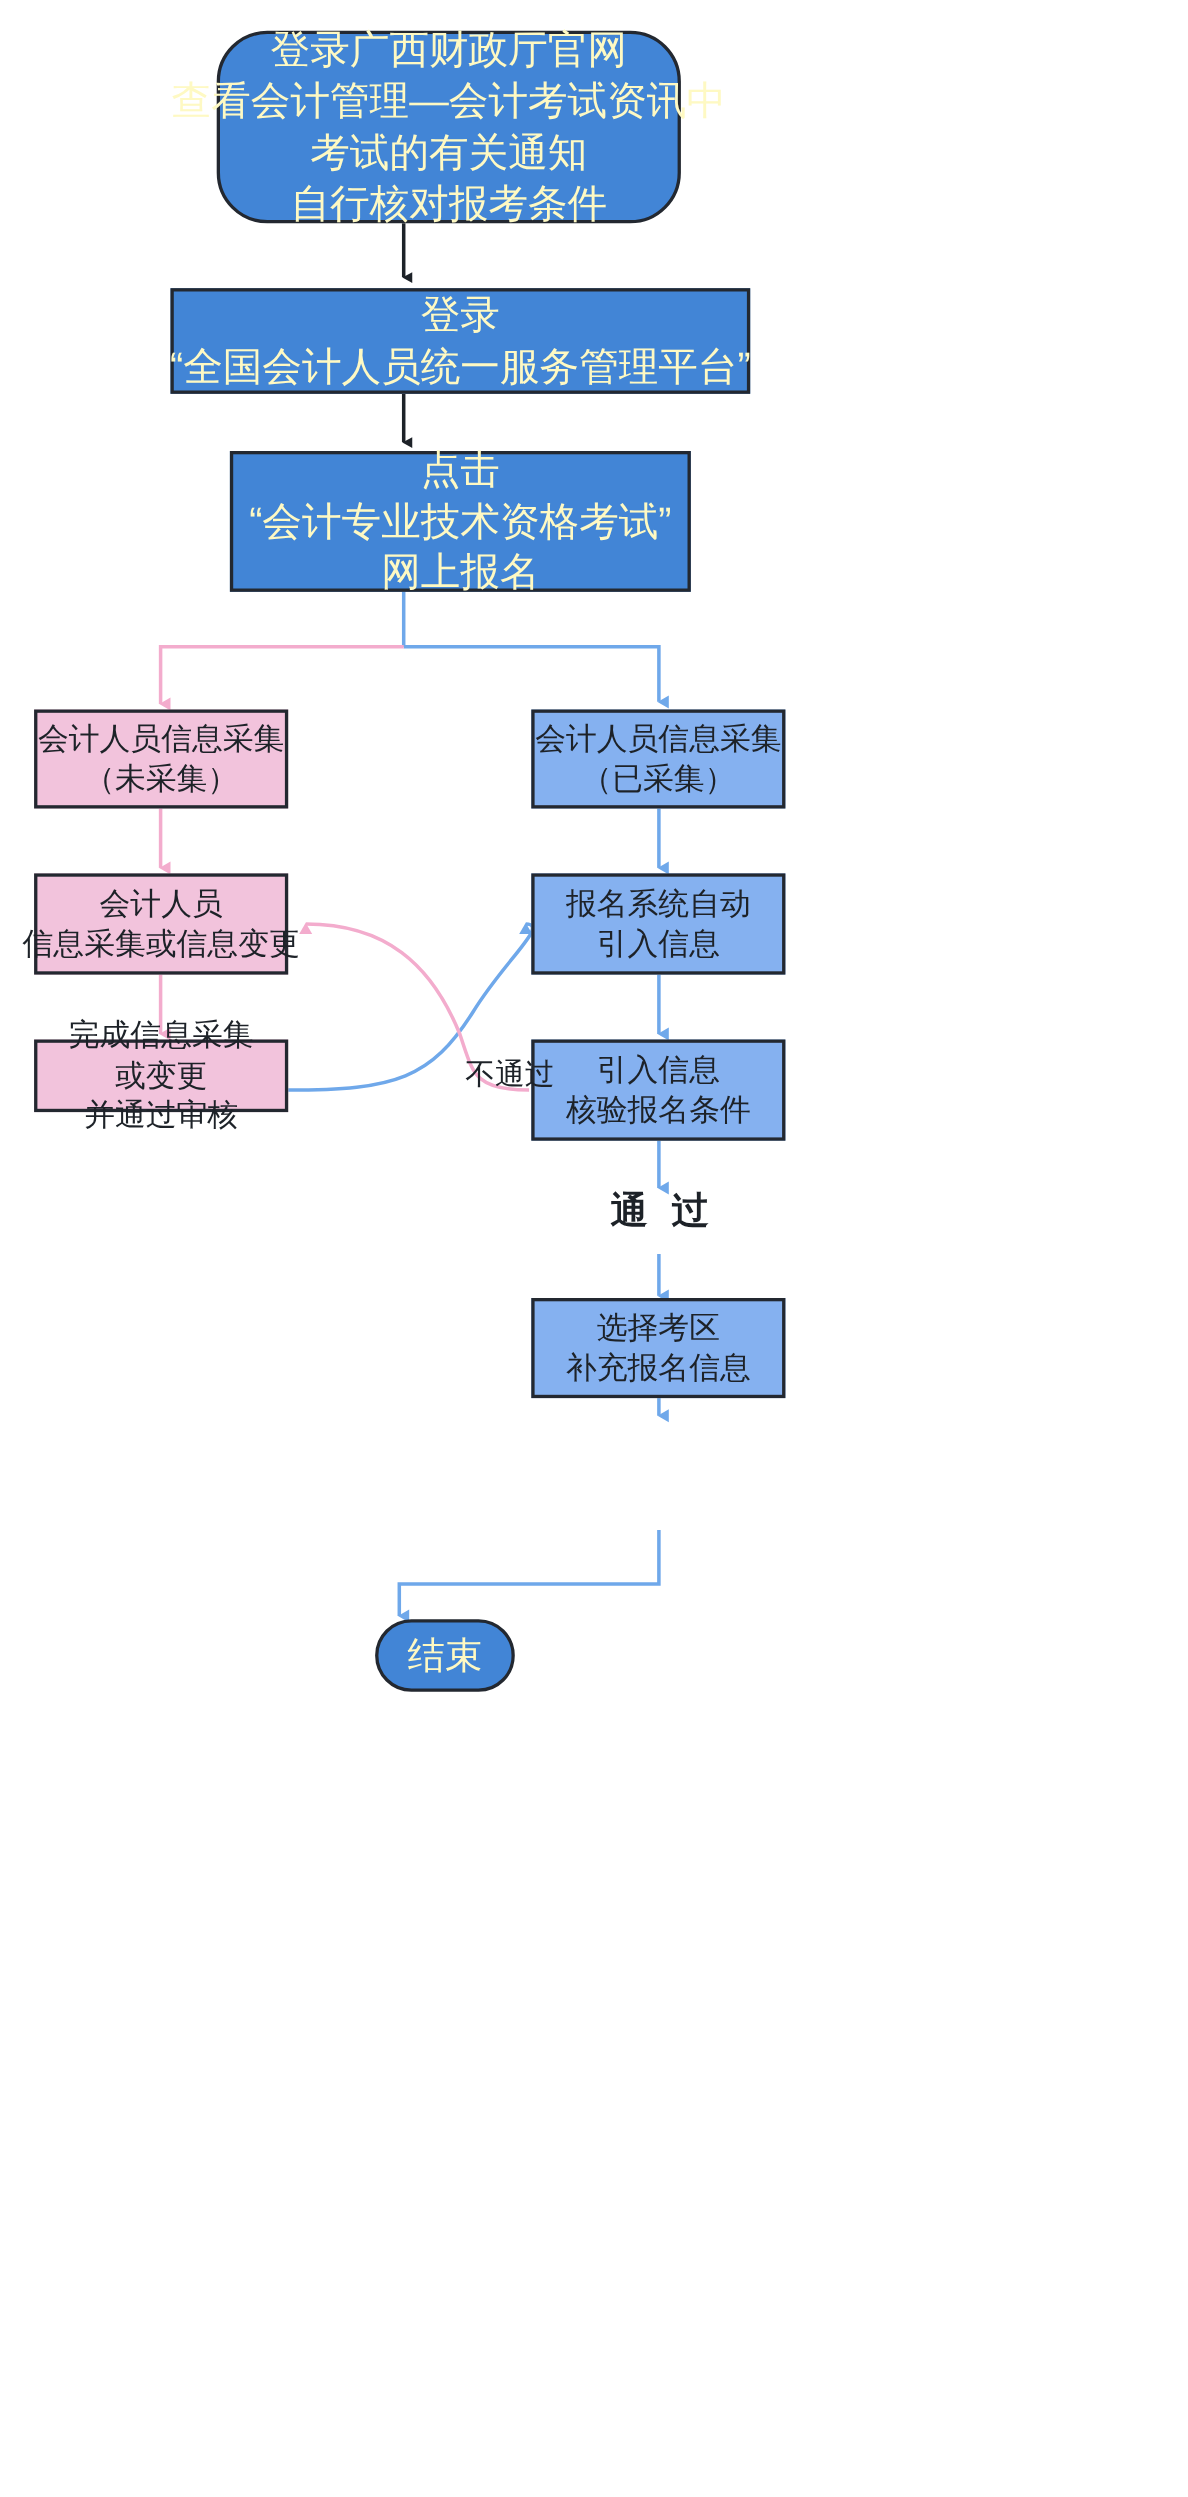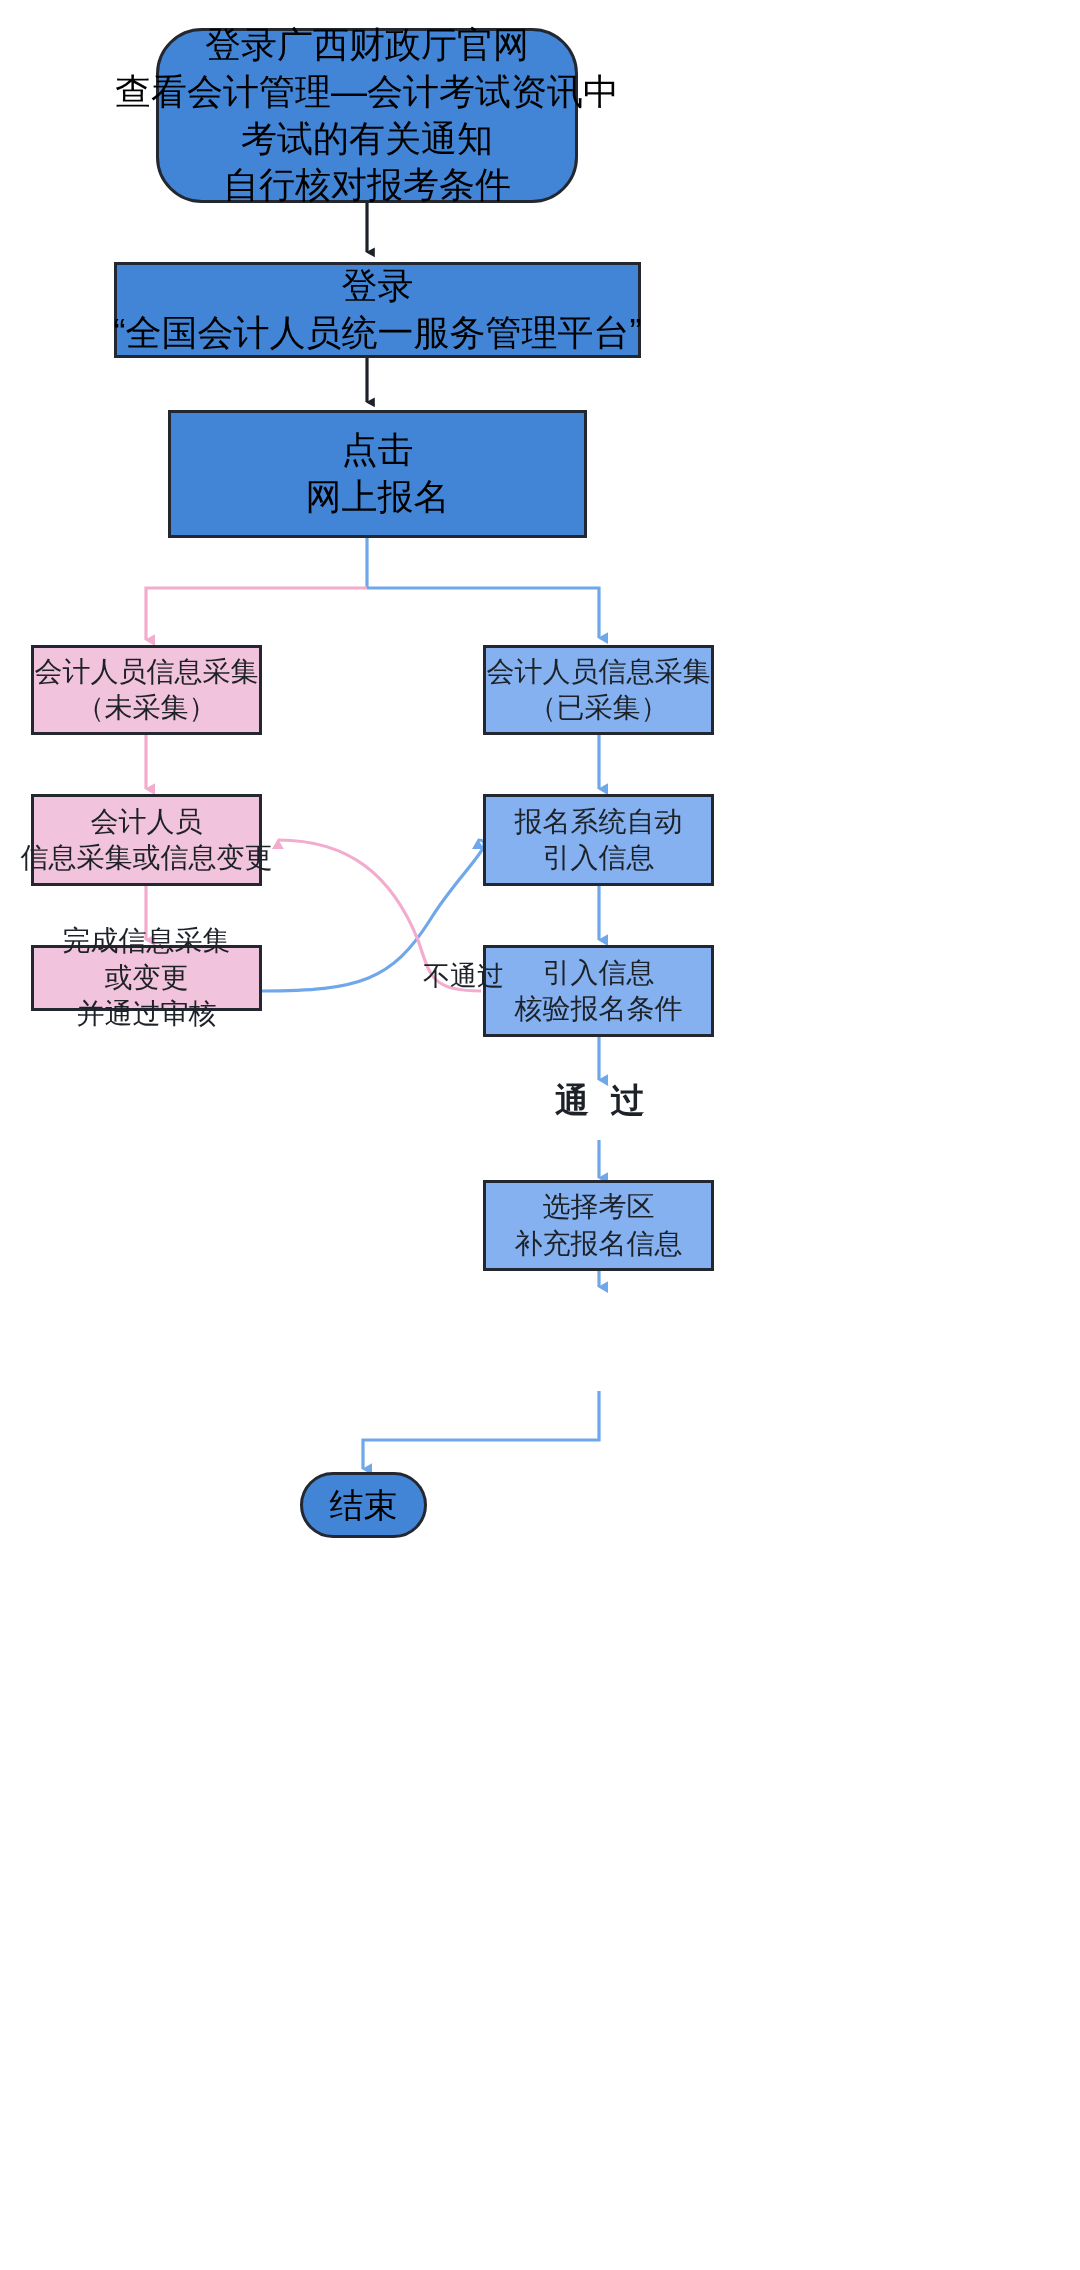--- a/index.html
+++ b/index.html
@@ -6,21 +6,21 @@
   body{width:1080px;height:2270px;font-family:"Liberation Sans","DejaVu Sans",sans-serif;}
   #stage{position:relative;width:1080px;height:2270px;overflow:hidden;background:#fff;}
   #edges{position:absolute;left:0;top:0;width:1080px;height:2270px;}
 
   .node{position:absolute;box-sizing:border-box;border:3px solid #232830;
         display:flex;flex-direction:column;align-items:center;justify-content:center;
         text-align:center;line-height:1.30;}
   .node .ln{display:block;white-space:nowrap;}
 
   
-  .n-strong{background:#4285D6;color:#000000;}
+  .n-strong{background:#4285D6;color:#fef9c3;margin-left:41px;}
   
   .n-lblue{background:#85B1F0;color:#1d2228;}
   
   .n-pink{background:#F2C3DC;color:#1d2228;}
 
   .r-pill{border-radius:46px;}
   .r-soft{border-radius:0;}
   .r-end{border-radius:34px;}
 
   .fs-36{font-size:36px;}
@@ -86,20 +86,21 @@
     <span class="ln">自行核对报考条件</span>
   </div>
 
   <div class="node n-strong r-soft fs-36" style="left:114px;top:262px;width:527px;height:96px;">
     <span class="ln">登录</span>
     <span class="ln">“全国会计人员统一服务管理平台”</span>
   </div>
 
   <div class="node n-strong r-soft fs-36" style="left:168px;top:410px;width:419px;height:128px;">
     <span class="ln">点击</span>
+    <span class="ln">“会计专业技术资格考试”</span>
     <span class="ln">网上报名</span>
   </div>
 
   <div class="node n-pink r-soft fs-26" style="left:31px;top:645px;width:231px;height:90px;">
     <span class="ln">会计人员信息采集</span>
     <span class="ln">（未采集）</span>
   </div>
 
   <div class="node n-pink r-soft fs-26" style="left:31px;top:794px;width:231px;height:92px;">
     <span class="ln">会计人员</span>

